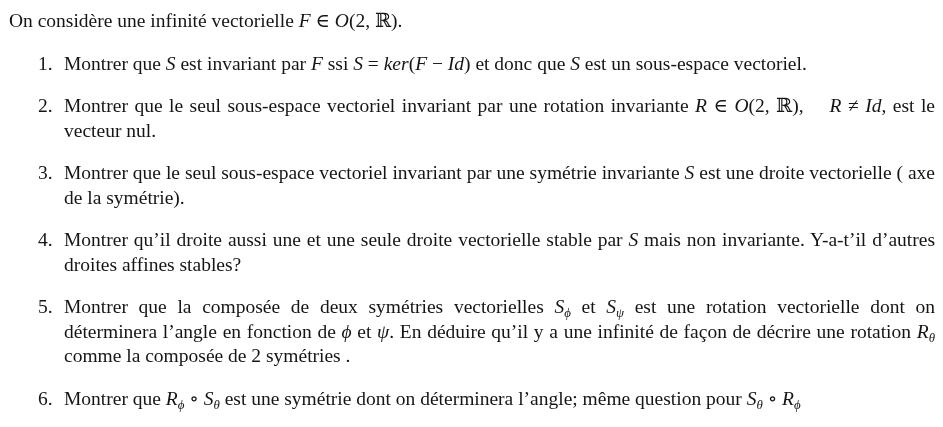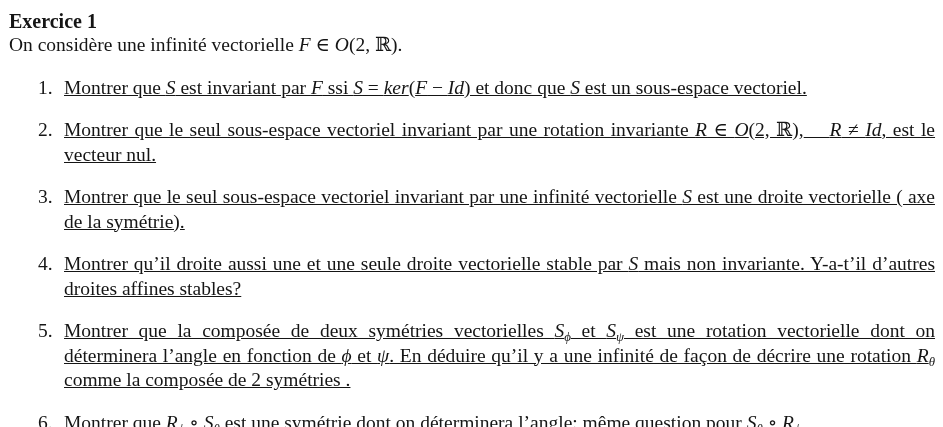--- a/index.html
+++ b/index.html
@@ -23,48 +23,46 @@
   .intro { margin: 0; }
   .items { margin-top: 6px; }
   .item { display: flex; margin-top: 18px; }
   .num {
     flex: 0 0 26px;
     margin-left: 29px;
   }
   .body-text {
     flex: 1;
     text-align: justify;
-    text-decoration: underline;
   }
   .s-i { font-style: italic; }
   .s-sub {
     font-style: italic;
     font-size: 66%;
     vertical-align: -0.28em;
     line-height: 0;
   }
 </style>
 </head>
 <body>
 
 <div class="page">
-  <h1 class="title">Exercice 1</h1>
   <p class="intro"><span>On considère une infinité vectorielle </span><span class="s-i">F</span><span> ∈ </span><span class="s-i">O</span><span>(2, ℝ).</span></p>
   <div class="items">
     <div class="item">
       <span class="num">1.</span>
       <span class="body-text"><span>Montrer que </span><span class="s-i">S</span><span> est invariant par </span><span class="s-i">F</span><span> ssi </span><span class="s-i">S</span><span> = </span><span class="s-i">ker</span><span>(</span><span class="s-i">F</span><span> − </span><span class="s-i">Id</span><span>) et donc que </span><span class="s-i">S</span><span> est un sous-espace vectoriel.</span></span>
     </div>
     <div class="item">
       <span class="num">2.</span>
       <span class="body-text"><span>Montrer que le seul sous-espace vectoriel invariant par une rotation invariante </span><span class="s-i">R</span><span> ∈ </span><span class="s-i">O</span><span>(2, ℝ),</span><span>&nbsp;&nbsp;&nbsp;&nbsp;</span><span class="s-i">R</span><span> ≠ </span><span class="s-i">Id</span><span>, est le vecteur nul.</span></span>
     </div>
     <div class="item">
       <span class="num">3.</span>
-      <span class="body-text"><span>Montrer que le seul sous-espace vectoriel invariant par une infinité vectorielle </span><span class="s-i">S</span><span> est une droite vectorielle ( axe de la symétrie).</span></span>
+      <span class="body-text"><span>Montrer que le seul sous-espace vectoriel invariant par une symétrie invariante </span><span class="s-i">S</span><span> est une droite vectorielle ( axe de la symétrie).</span></span>
     </div>
     <div class="item">
       <span class="num">4.</span>
       <span class="body-text"><span>Montrer qu’il droite aussi une et une seule droite vectorielle stable par </span><span class="s-i">S</span><span> mais non invariante. Y-a-t’il d’autres droites affines stables?</span></span>
     </div>
     <div class="item">
       <span class="num">5.</span>
       <span class="body-text"><span>Montrer que la composée de deux symétries vectorielles </span><span class="s-i">S</span><span class="s-sub">ϕ</span><span> et </span><span class="s-i">S</span><span class="s-sub">ψ</span><span> est une rotation vectorielle dont on déterminera l’angle en fonction de </span><span class="s-i">ϕ</span><span> et </span><span class="s-i">ψ</span><span>. En déduire qu’il y a une infinité de façon de décrire une rotation </span><span class="s-i">R</span><span class="s-sub">θ</span><span> comme la composée de 2 symétries .</span></span>
     </div>
     <div class="item">

